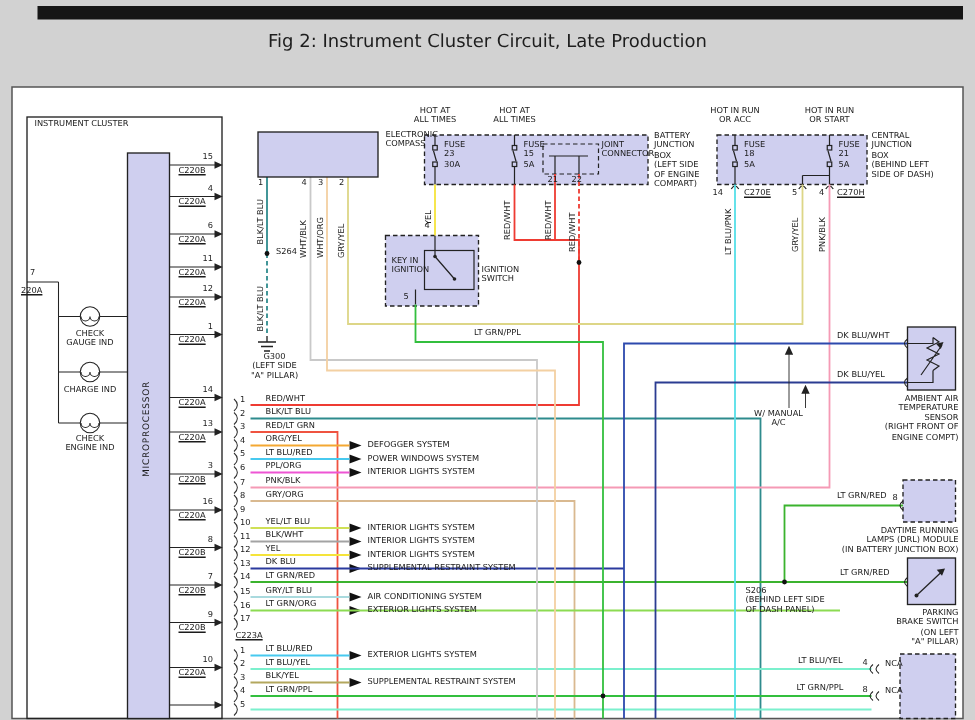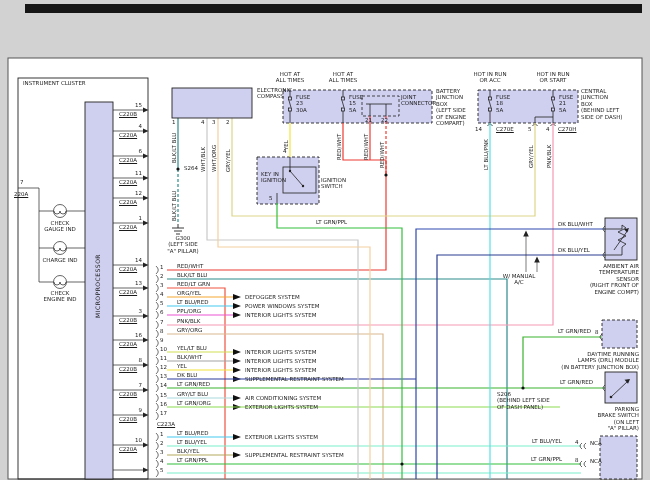--- a/index.html
+++ b/index.html
@@ -157,20 +157,21 @@
 
   <g>
     <rect x="600" y="436" width="37" height="43" fill="#cfcfef" stroke="#222" stroke-width="0.9" stroke-dasharray="3,2"></rect>
     <path stroke="#222" stroke-width="0.7" fill="none" d="M582,443 q-4,3 0,6 M586,443 q-4,3 0,6 M582,461 q-4,3 0,6 M586,461 q-4,3 0,6"></path>
   </g>
 
   <rect x="172" y="88" width="80" height="30" fill="#cfcfef" stroke="#222" stroke-width="0.9"></rect>
 </svg>
 
 <div id="text-layer">
+  <div class="title">Fig 2: Instrument Cluster Circuit, Late Production</div>
 
   <div class="lb" style="left:23px;top:80px">INSTRUMENT CLUSTER</div>
   <div class="lb rot" style="left:95px;top:318px;font-size:6px;letter-spacing:.5px">MICROPROCESSOR</div>
   <div class="lb" style="left:20px;top:179px">7</div>
   <div class="lb und" style="left:14px;top:191px">220A</div>
   <div class="lb ctr" style="left:60px;top:220px">CHECK
 GAUGE IND</div>
   <div class="lb ctr" style="left:60px;top:257px">CHARGE IND</div>
   <div class="lb ctr" style="left:60px;top:290px">CHECK
 ENGINE IND</div>

